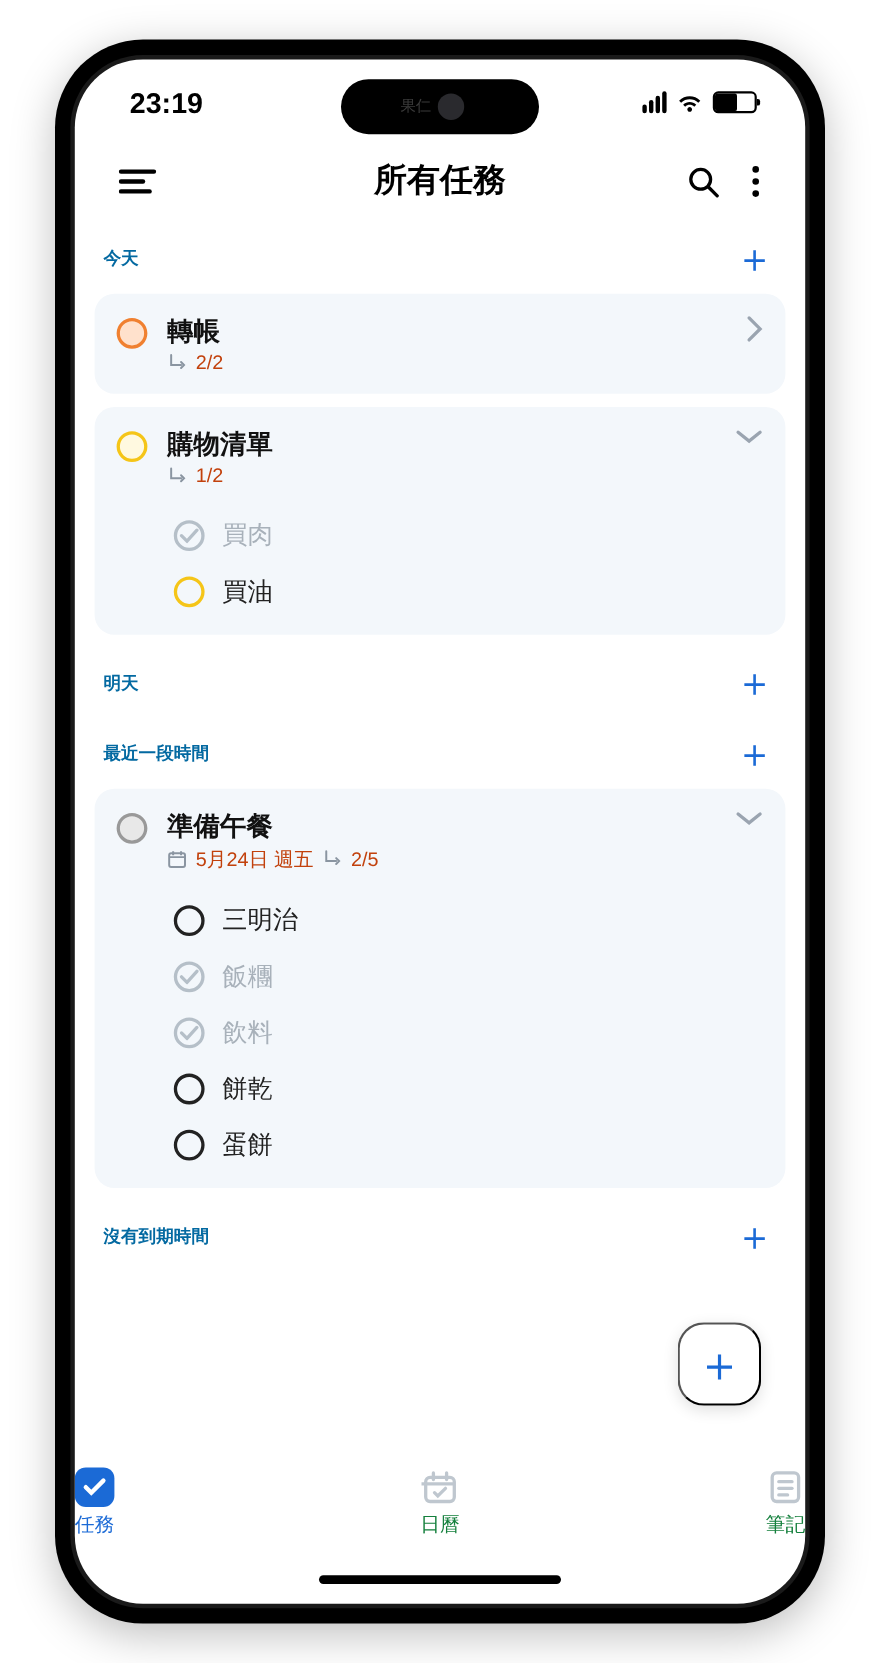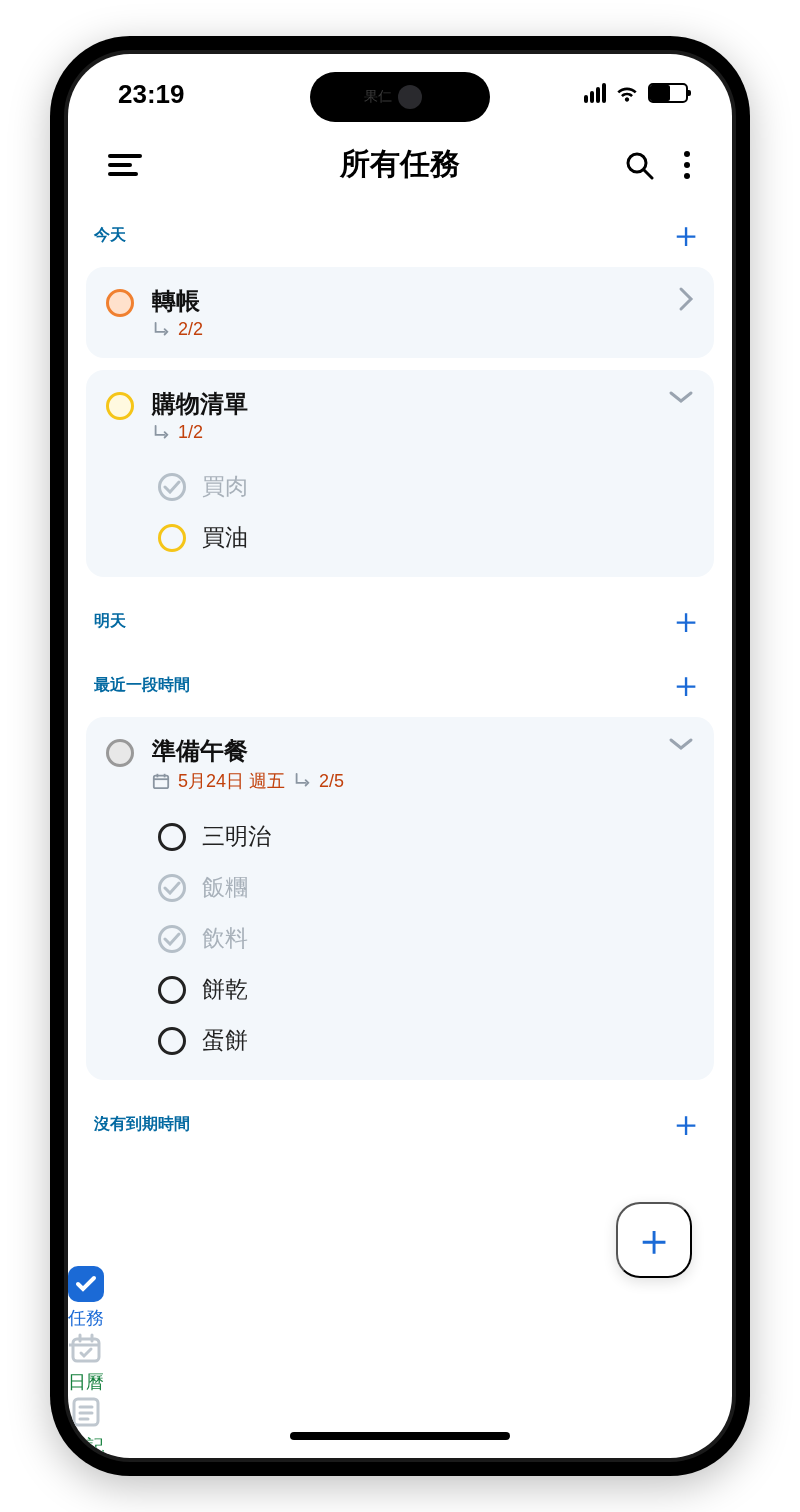--- a/index.html
+++ b/index.html
@@ -95,21 +95,21 @@
   
   .fab{
     position:absolute;right:40px;bottom:180px;width:76px;height:76px;
     background:#fff;border-radius:24px;box-shadow:0 4px 14px rgba(0,0,0,.12);
     display:flex;align-items:center;justify-content:center;
   }
   .fab .plus{color:#1b6ad6;font-size:44px;font-weight:300;}
   
   .tabbar{
     height:134px;padding-top:10px;
-    display:flex;justify-content:flex-end;align-items:flex-start;flex-direction:column;
+    display:flex;justify-content:space-between;align-items:flex-start;
   }
   .tab{display:flex;flex-direction:column;align-items:center;gap:4px;color:#15803d;font-size:18px;cursor:pointer;}
   .tab.active{color:#1b6ad6;}
   .tab-icon{
     width:36px;height:36px;border-radius:10px;display:flex;align-items:center;justify-content:center;
   }
   .tab.active .tab-icon{background:#1b6ad6;}
   .home-ind{
     position:absolute;bottom:18px;left:50%;transform:translateX(-50%);
     width:220px;height:8px;background:#000;border-radius:6px;

